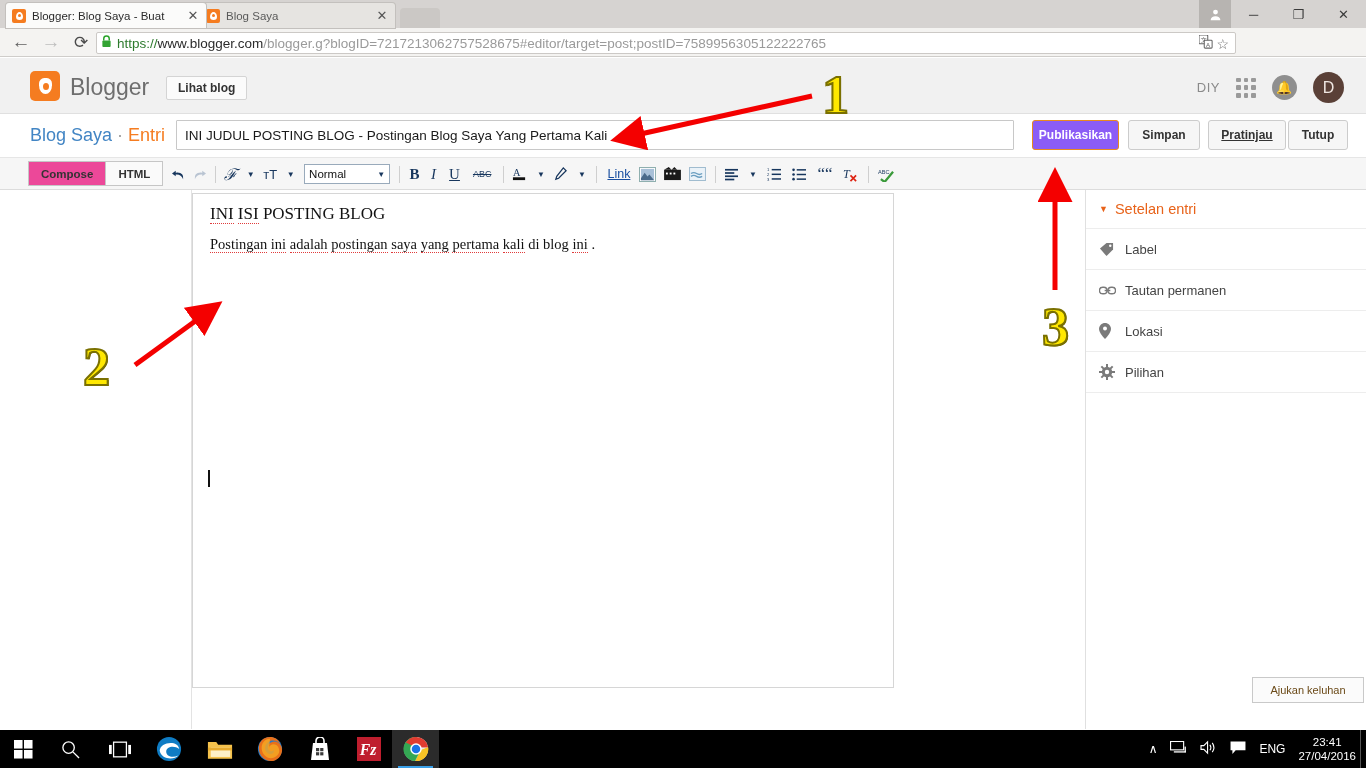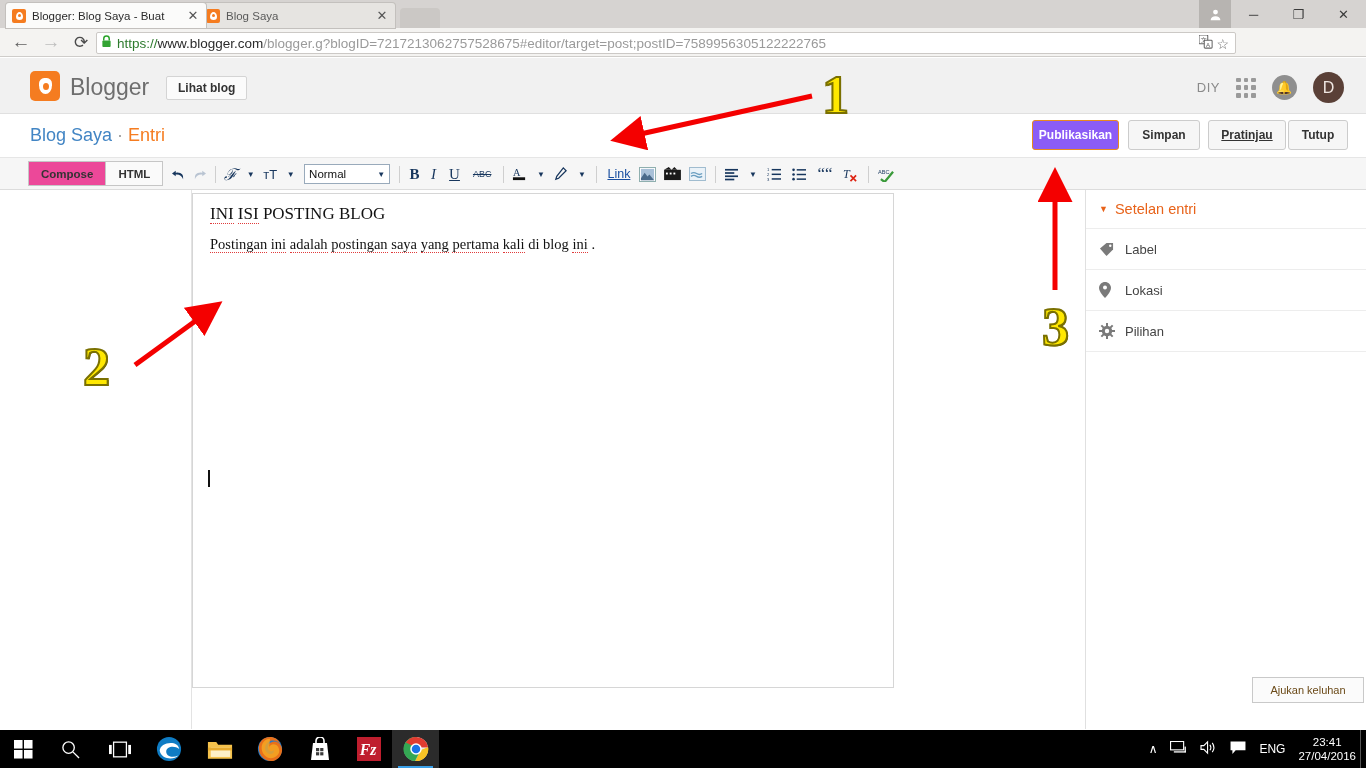--- a/index.html
+++ b/index.html
@@ -338,20 +338,21 @@
         <span class="avatar">D</span>
       </div>
     </div>
 
     <div class="bl-titlerow">
       <div class="crumb">
         <span class="b">Blog Saya</span>
         <span class="sep">·</span>
         <span class="e">Entri</span>
       </div>
+      <input class="post-title-input" value="INI JUDUL POSTING BLOG - Postingan Blog Saya Yang Pertama Kali" style="">
       <div class="act-btn primary" style="left:1032px; width:87px;">Publikasikan</div>
       <div class="act-btn" style="left:1128px; width:72px;">Simpan</div>
       <div class="act-btn" style="left:1208px; width:78px;text-decoration:underline;">Pratinjau</div>
       <div class="act-btn" style="left:1288px; width:60px;">Tutup</div>
     </div>
 
     <div class="bl-toolbar">
       <div class="seg">
         <div class="on">Compose</div>
         <div class="off">HTML</div>
@@ -492,20 +493,30 @@
           <span>Setelan entri</span>
         </div>
         <div class="sb-item">
           <span class="sb-ico">
             <svg width="15" height="15" viewBox="0 0 16 16">
                 <path d="M1 7 L8 1 L15 1 L15 8 L8 15 Z" fill="#7a7a7a"></path>
                 <circle cx="12" cy="4" r="1.3" fill="#fff"></circle>
               </svg>
           </span>
           <span>Label</span>
+        </div>
+        <div class="sb-item">
+          <span class="sb-ico">
+            <svg width="17" height="13" viewBox="0 0 18 12">
+                <rect x="0.5" y="2.5" width="8" height="7" rx="3.5" fill="none" stroke="#7a7a7a" stroke-width="1.5"></rect>
+                <rect x="9.5" y="2.5" width="8" height="7" rx="3.5" fill="none" stroke="#7a7a7a" stroke-width="1.5"></rect>
+                <rect x="6" y="5.2" width="6" height="1.6" fill="#7a7a7a"></rect>
+              </svg>
+          </span>
+          <span>Tautan permanen</span>
         </div>
         <div class="sb-item">
           <span class="sb-ico">
             <svg width="12" height="16" viewBox="0 0 12 16">
                 <path d="M6 0 C2.7 0 0 2.7 0 6 C0 10 6 16 6 16 C6 16 12 10 12 6 C12 2.7 9.3 0 6 0 Z" fill="#7a7a7a"></path>
                 <circle cx="6" cy="5.6" r="2" fill="#fff"></circle>
               </svg>
           </span>
           <span>Lokasi</span>
         </div>

